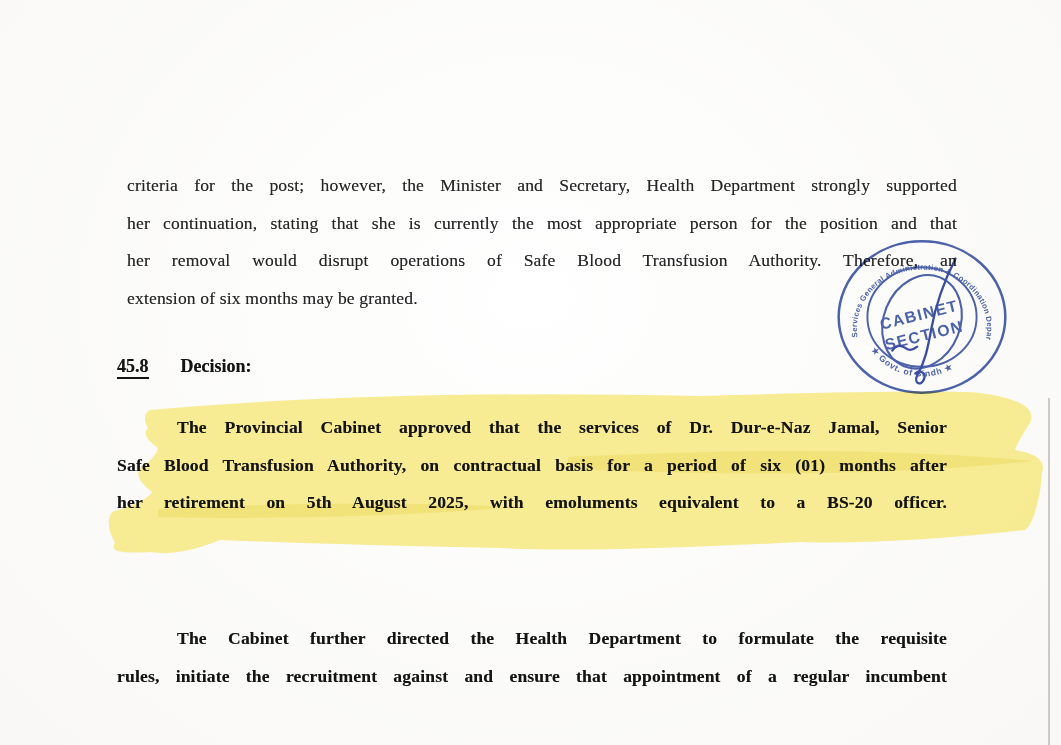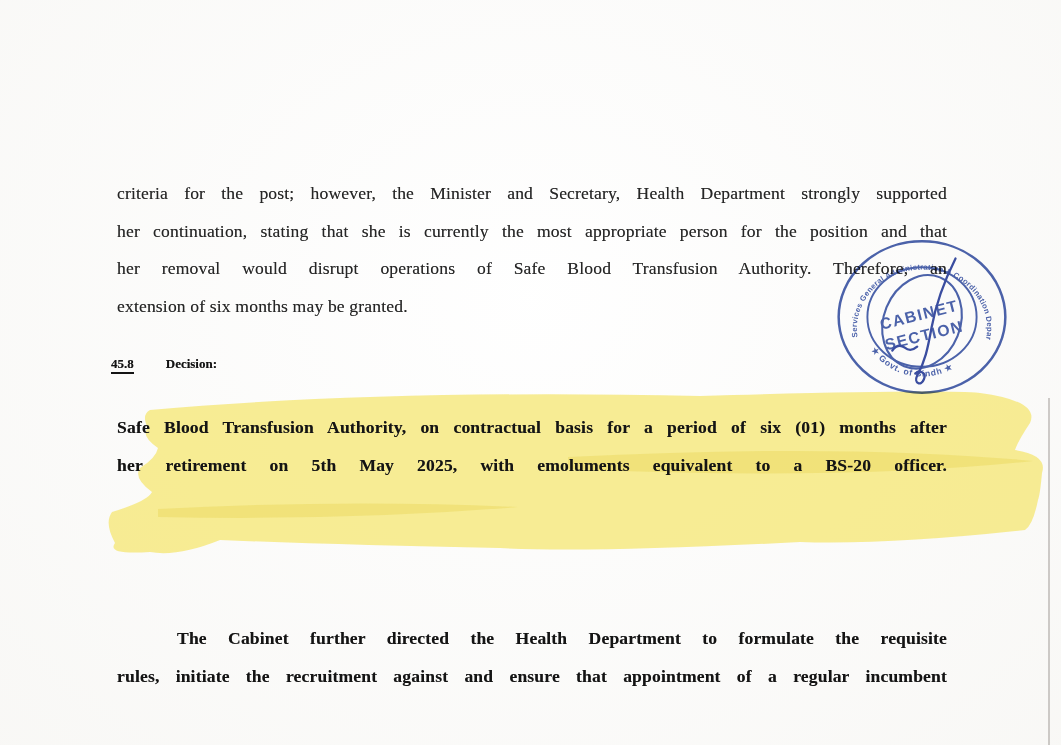--- a/index.html
+++ b/index.html
@@ -13,22 +13,22 @@
   .page{position:relative;width:1061px;height:745px;background:
     radial-gradient(ellipse at 50% 40%, rgba(255,255,255,.9), rgba(246,245,242,.6)),
     var(--paper);}
   .textblock{position:absolute;left:117px;width:830px;color:var(--ink);
     font-size:17.6px;line-height:37.6px;letter-spacing:.15px;
     text-shadow:0 0 .5px rgba(40,40,40,.5);}
   .textblock .line{text-align:justify;text-align-last:justify;height:37.6px;white-space:normal;}
   .textblock .line.last{text-align-last:left;}
   .textblock .line.indent{padding-left:60px;}
   .bold{font-weight:bold;color:var(--bold-ink);}
-  #intro{top:175px;}
-  #heading{position:absolute;left:111px;top:356px;font-size:13px;font-weight:bold;
+  #intro{top:167px;margin-left:10px;}
+  #heading{position:absolute;left:117px;top:356px;font-size:18px;font-weight:bold;
     color:var(--bold-ink);text-shadow:0 0 .5px rgba(0,0,0,.5);}
   #heading .num{border-bottom:2px solid currentColor;padding-bottom:1px;}
   #heading .lbl{margin-left:32px;}
   #decision{top:409px;z-index:2;}
   #directive{top:620px;z-index:2;}
   #highlight-svg{position:absolute;left:88px;top:383px;z-index:1;}
   #highlight-svg .hl-main{fill:var(--highlight-yellow);opacity:.82;}
   #highlight-svg .hl-deep{fill:var(--highlight-deep);opacity:.45;}
   #stamp{position:absolute;left:831px;top:235px;z-index:3;mix-blend-mode:multiply;opacity:.92;}
   #stamp .ring{fill:none;stroke:var(--stamp-blue);}
@@ -76,22 +76,23 @@
     <div class="line">her continuation, stating that she is currently the most appropriate person for the position and that</div>
     <div class="line">her removal would disrupt operations of Safe Blood Transfusion Authority. Therefore, an</div>
     <div class="line last">extension of six months may be granted.</div>
   </div>
 
   <div id="heading">
     <span class="num">45.8</span><span class="lbl">Decision:</span>
   </div>
 
   <div id="decision" class="textblock bold">
+    <div class="line indent">The Provincial Cabinet approved that the services of Dr. Dur-e-Naz Jamal, Senior</div>
     <div class="line">Safe Blood Transfusion Authority, on contractual basis for a period of six (01) months after</div>
-    <div class="line">her retirement on 5th May 2025, with emoluments equivalent to a BS-20 officer.</div>
+    <div class="line">her retirement on 5th August 2025, with emoluments equivalent to a BS-20 officer.</div>
   </div>
 
   <div id="directive" class="textblock bold">
     <div class="line indent">The Cabinet further directed the Health Department to formulate the requisite</div>
     <div class="line">rules, initiate the recruitment against and ensure that appointment of a regular incumbent</div>
   </div>
 
   <svg id="stamp" width="182" height="164" viewBox="0 0 190 170">
     <defs>
       <path id="arcTop" d="M 28,108 A 68,62 0 1 1 162,108" fill="none"></path>

